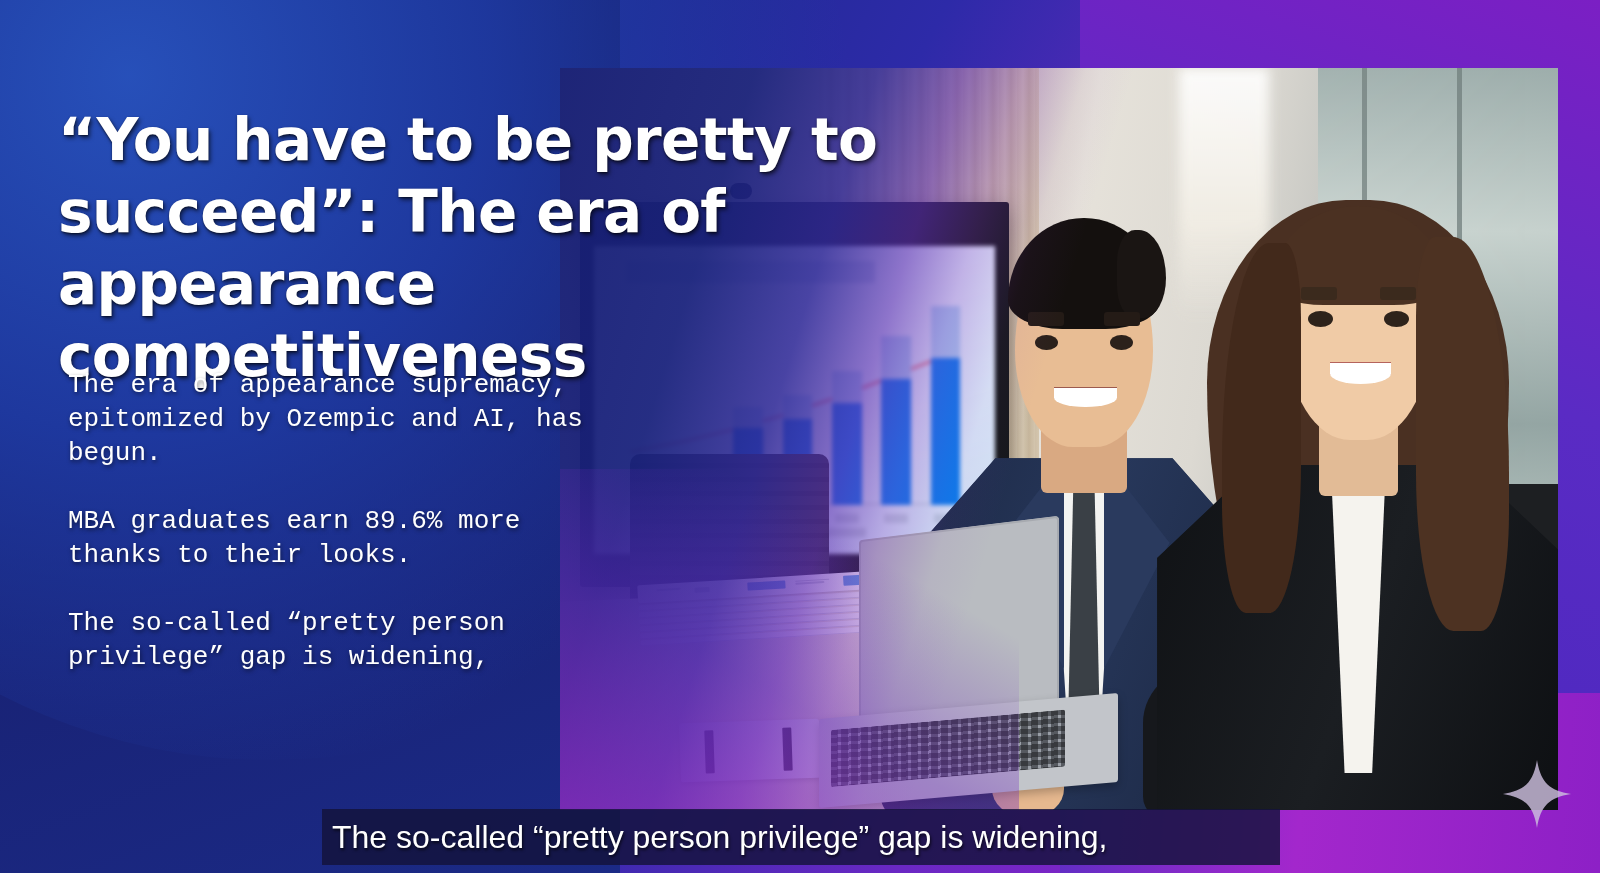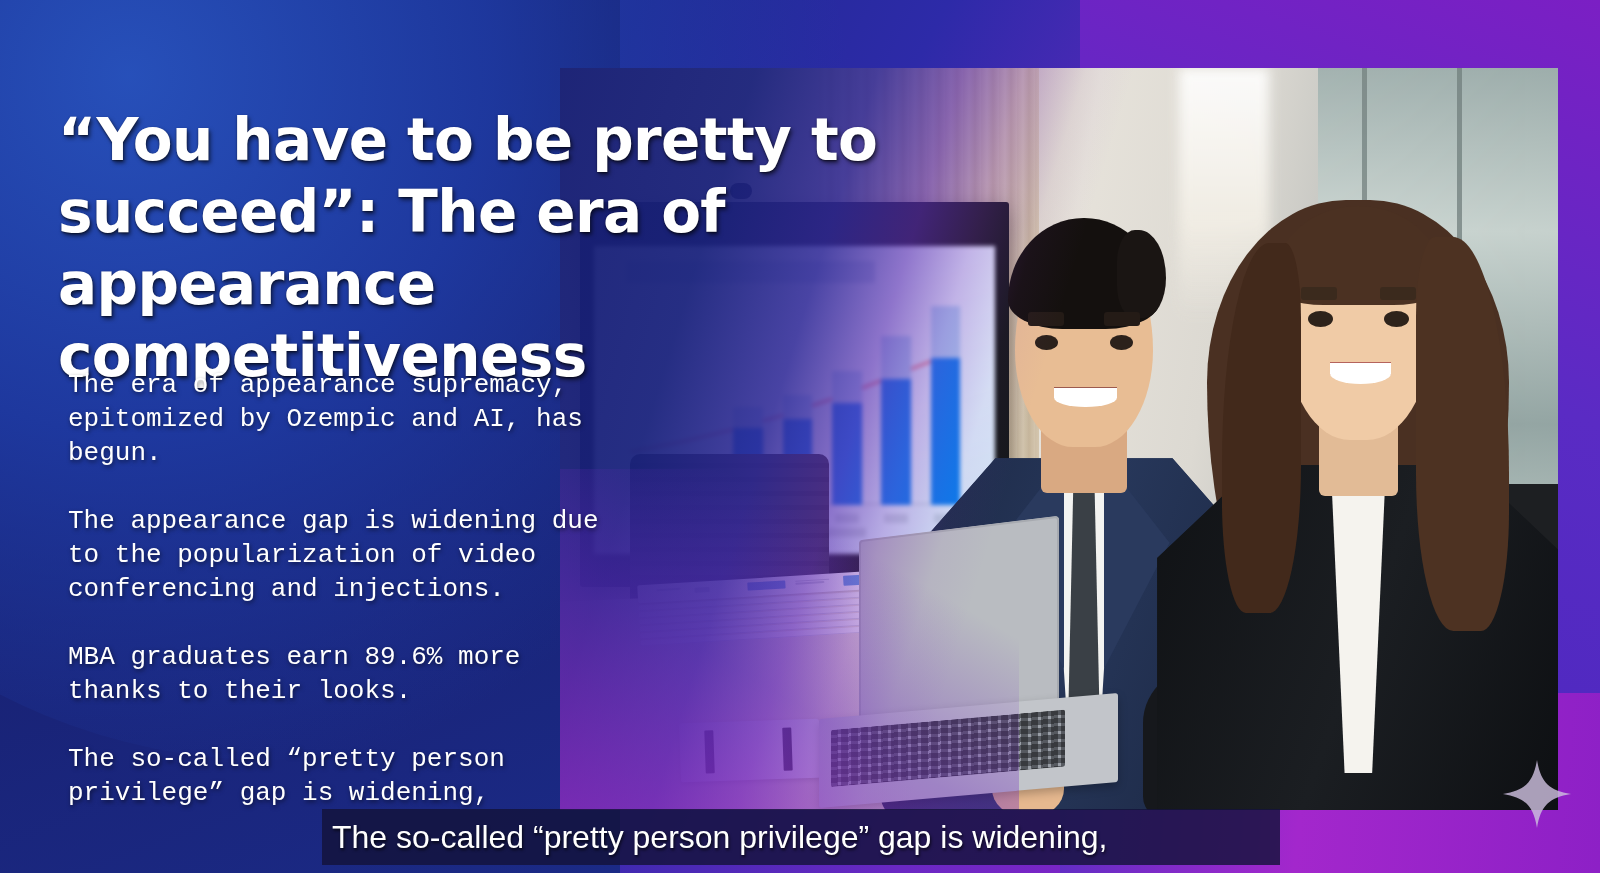--- a/index.html
+++ b/index.html
@@ -326,21 +326,20 @@
       <div class="veil"></div>
       <div class="veil-b"></div>
     </div>
   </div>
 
   <div class="content">
     <div class="headline">“You have to be pretty to succeed”: The era of appearance competitiveness</div>
 
     <div class="body-list">
       <p class="bullet">The era of appearance supremacy, epitomized by Ozempic and AI, has begun.</p>
-      <p class="bullet">The appearance gap is widening due to the popularization of video conferencing and injections.</p>
       <p class="bullet">MBA graduates earn 89.6% more thanks to their looks.</p>
       <p class="bullet">The so-called “pretty person privilege” gap is widening,</p>
     </div>
 
     <div class="caption">
       <span>The so-called “pretty person privilege” gap is widening,</span>
     </div>
 
     <svg class="sparkle" viewBox="0 0 100 100">
       <path d="M50 4 C55 34 66 45 96 50 C66 55 55 66 50 96 C45 66 34 55 4 50 C34 45 45 34 50 4 Z" fill="#cdbede" opacity="0.82"></path>

